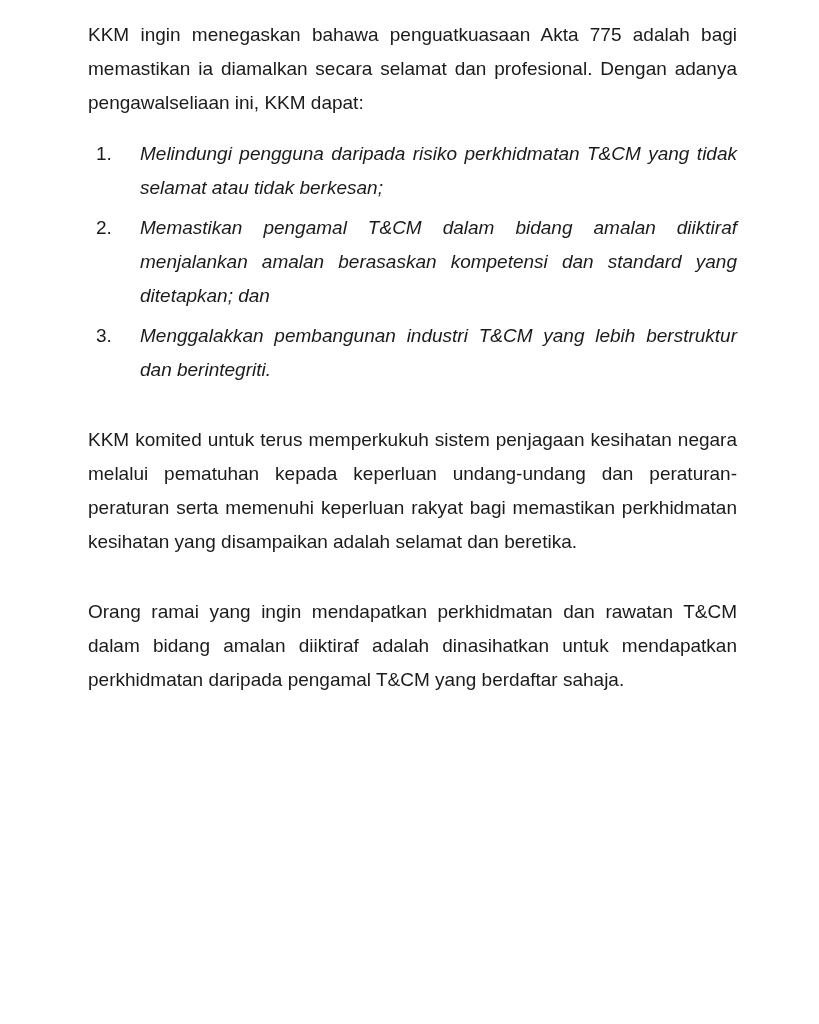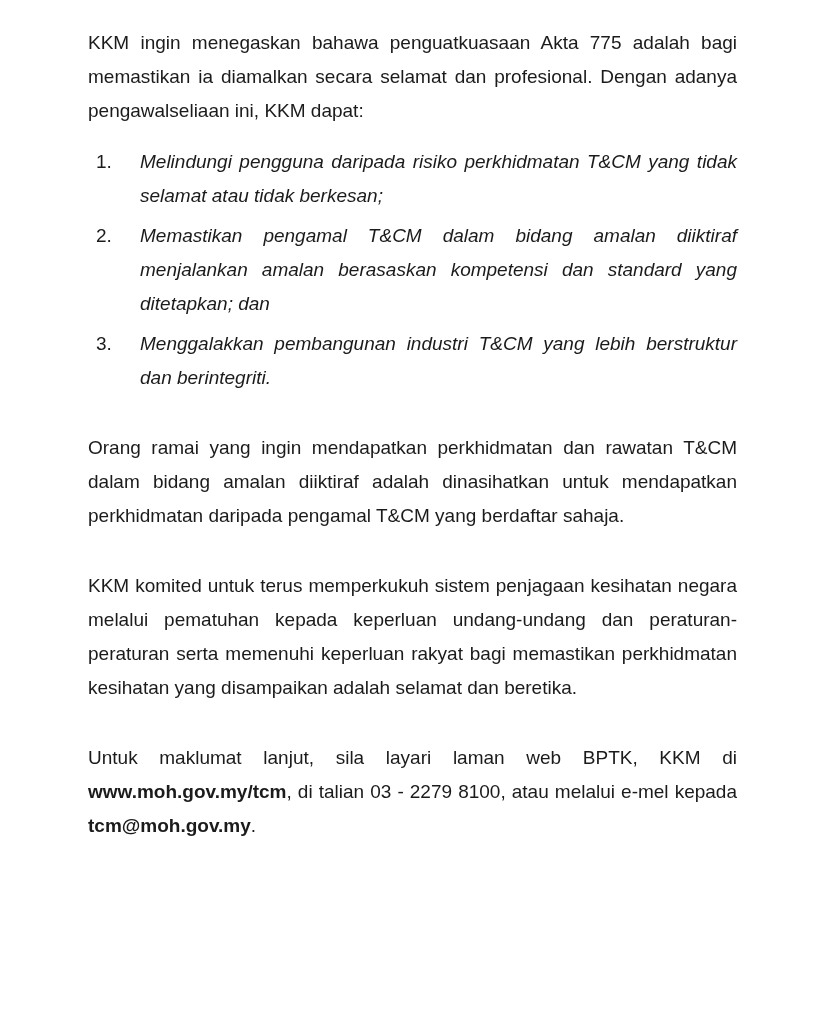--- a/index.html
+++ b/index.html
@@ -6,21 +6,21 @@
     margin: 0;
     padding: 0;
     background: #ffffff;
   }
   .page {
     position: relative;
     width: 819px;
     height: 1024px;
     box-sizing: border-box;
     background: #ffffff;
-    padding: 26px 82px 0 88px;
+    padding: 18px 82px 0 88px;
     font-family: "Liberation Sans", sans-serif;
     font-size: 19px;
     line-height: 34px;
     color: #1b1b1b;
     overflow: hidden;
   }
   .para {
     margin: 0 0 36px 0;
     text-align: justify;
     text-justify: inter-word;
@@ -75,22 +75,21 @@
     <li>
       <span class="num">2.</span>
       <span class="itm">Memastikan pengamal T&amp;CM dalam bidang amalan diiktiraf menjalankan amalan berasaskan kompetensi dan standard yang ditetapkan; dan</span>
     </li>
     <li>
       <span class="num">3.</span>
       <span class="itm">Menggalakkan pembangunan industri T&amp;CM yang lebih berstruktur dan berintegriti.</span>
     </li>
   </ol>
 
+  <p class="para">KKM komited untuk terus memperkukuh sistem penjagaan kesihatan negara melalui pematuhan kepada keperluan undang-undang dan peraturan-peraturan serta memenuhi keperluan rakyat bagi memastikan perkhidmatan kesihatan yang disampaikan adalah selamat dan beretika.</p>
+
   <p class="para">Orang ramai yang ingin mendapatkan perkhidmatan dan rawatan T&amp;CM dalam bidang amalan diiktiraf adalah dinasihatkan untuk mendapatkan perkhidmatan daripada pengamal T&amp;CM yang berdaftar sahaja.</p>
 
-  <p class="para">KKM komited untuk terus memperkukuh sistem penjagaan kesihatan negara melalui pematuhan kepada keperluan undang-undang dan peraturan-peraturan serta memenuhi keperluan rakyat bagi memastikan perkhidmatan kesihatan yang disampaikan adalah selamat dan beretika.</p>
-
-  <p class="para"><span>Untuk maklumat lanjut, sila layari laman web BPTK, KKM di </span><span class="bold">www.moh.gov.my/tcm</span><span>, di talian 03 - 2279 8100, atau melalui e-mel kepada </span><span class="bold">tcm@moh.gov.my</span><span>.</span></p>
 
   <div class="signature">
   </div>
 
 </div>
 
 </body></html>

